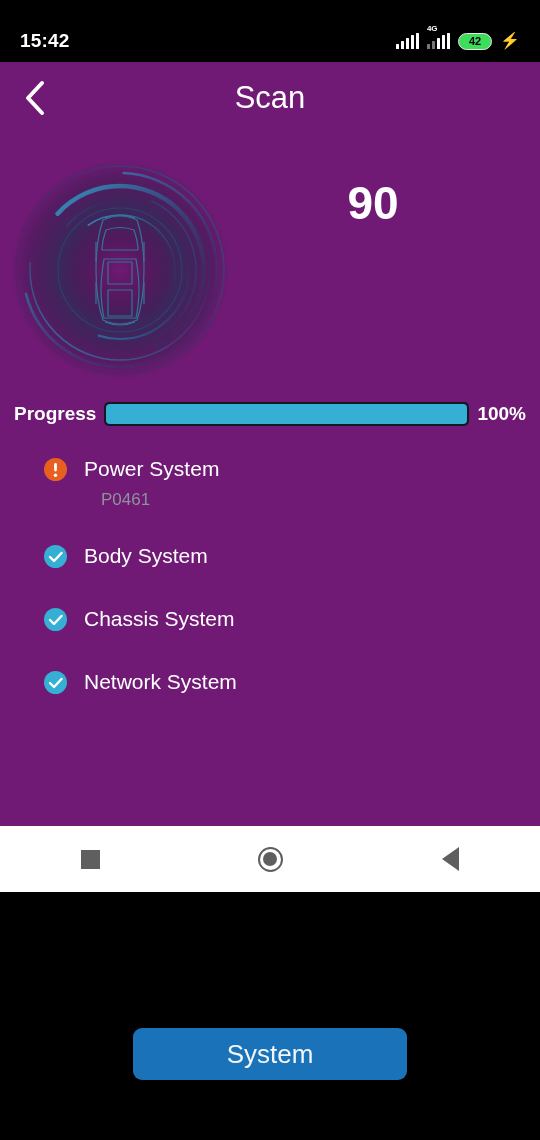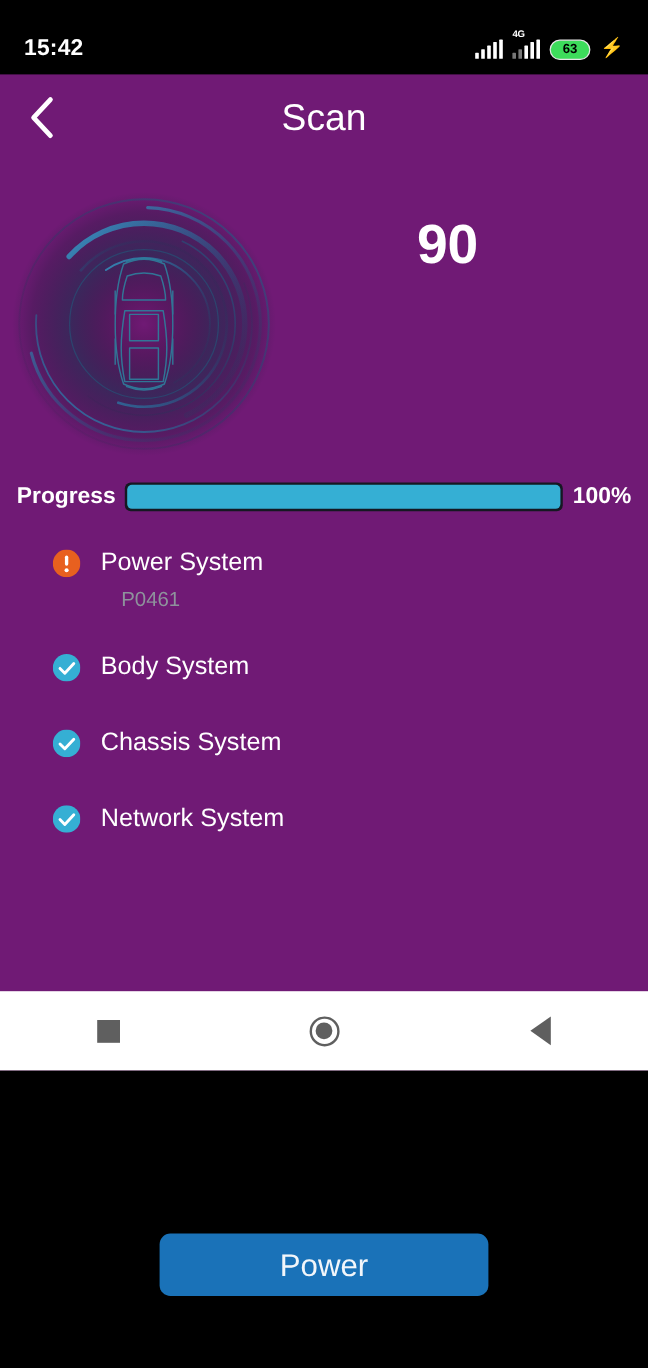--- a/index.html
+++ b/index.html
@@ -125,21 +125,21 @@
         <span class="g4">4G</span>
         <div class="bars dim">
             <i></i>
             <i></i>
             <i></i>
             <i></i>
             <i></i>
           </div>
       </div>
       <div class="batt">
-        <span>63</span>
+        <span>42</span>
       </div>
       <div class="bolt">⚡</div>
     </div>
   </div>
 
   <div class="appbar">
     <div class="back">
       <svg width="26" height="40" viewBox="0 0 26 40">
         <polyline points="20,5 6,20 20,35" fill="none" stroke="#ffffff" stroke-width="4" stroke-linecap="round" stroke-linejoin="round"></polyline>
       </svg>
@@ -252,21 +252,21 @@
         <div class="ic">
           <svg width="23" height="23" viewBox="0 0 23 23">
             <circle cx="11.5" cy="11.5" r="11.5" fill="#35afd4"></circle>
             <polyline points="6,12 10,16 17.5,8" fill="none" stroke="#fff" stroke-width="2.4" stroke-linecap="round" stroke-linejoin="round"></polyline>
           </svg>
         </div>
         <div class="row-label">Network System</div>
       </div>
     </div>
 
-  <button class="finish">Power</button>
+  <button class="finish">System</button>
 
   <div class="navbar">
     <div class="nav-btn">
       <div class="sq"></div>
     </div>
     <div class="nav-btn">
       <div class="circ">
           <span></span>
         </div>
     </div>

